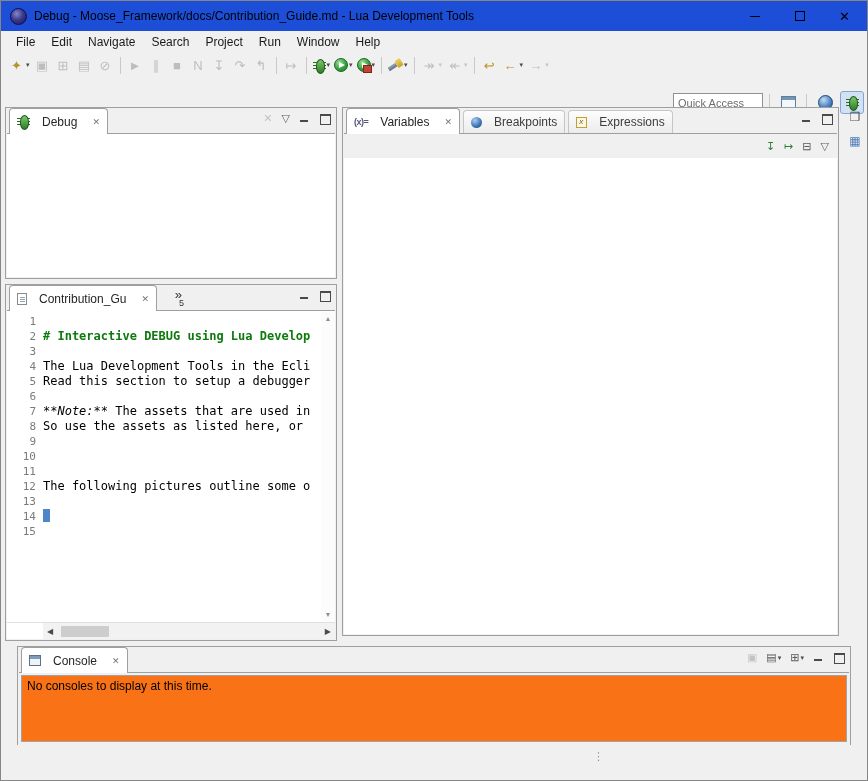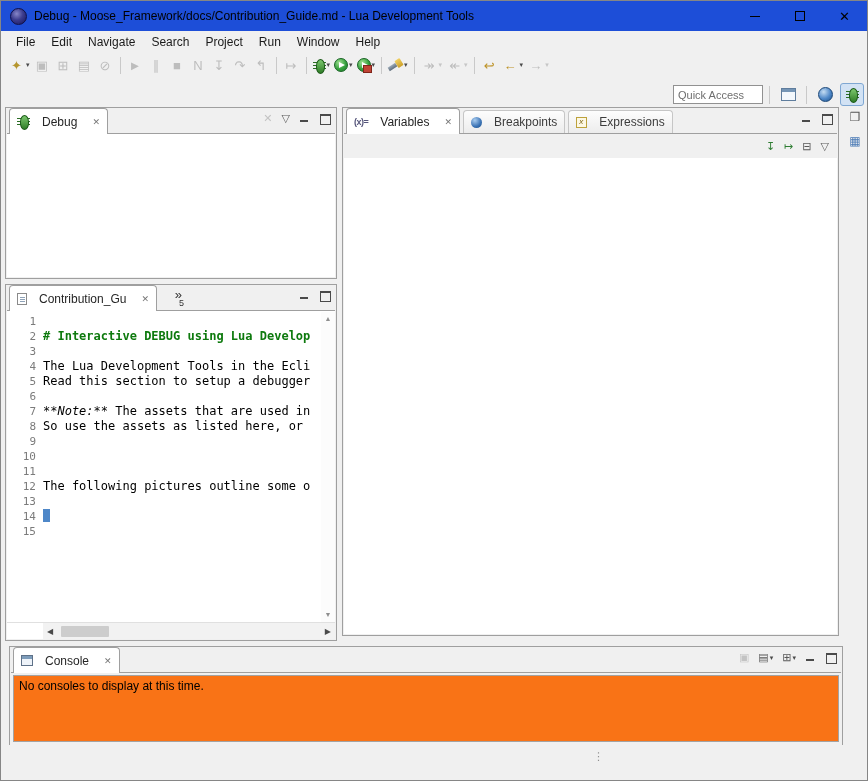--- a/index.html
+++ b/index.html
@@ -22,21 +22,21 @@
 
 
 .toolbar{position:absolute;top:52px;left:0;width:100%;height:24px;display:flex;align-items:center;padding-left:5px;}
 .tb-btn{height:22px;display:flex;align-items:center;padding:0 2px;border-radius:2px;}
 .gl{font-size:13px;width:17px;text-align:center;line-height:1;display:inline-block;}
 .dd{font-size:7px;color:#4a4a4a;margin-left:1px;}
 .tb-btn.disabled .dd{color:#c6c6c6;}
 .tb-sep{width:1px;height:17px;background:#c9c9c9;margin:0 4px;flex:none;}
 
 
-.row2{position:absolute;top:80px;left:0;width:100%;height:27px;}
+.row2{position:absolute;top:88px;left:0;width:100%;height:27px;}
 .quick-access{position:absolute;right:104px;top:4px;width:90px;height:19px;border:1px solid #919191;background:#fff;font-size:11px;padding:0 4px;font-family:"Liberation Sans",sans-serif;color:#444;}
 .quick-access::placeholder{color:#6e6e6e;opacity:1;}
 .persp-bar{position:absolute;right:3px;top:2px;height:23px;display:flex;align-items:center;gap:3px;}
 .persp-sep{width:1px;height:18px;background:#c9c9c9;margin:0 3px;}
 .persp-btn{width:24px;height:23px;display:flex;align-items:center;justify-content:center;border:1px solid transparent;border-radius:3px;}
 .persp-btn.active{background:#d2e2f4;border-color:#7fa7d2;}
 
 
 .ic-bug{width:13px;height:13px;position:relative;display:inline-block;flex:none;}
 .ic-bug::before{content:"";position:absolute;left:0;top:3px;width:13px;height:1px;background:#2c6e26;box-shadow:0 3px 0 #2c6e26,0 6px 0 #2c6e26;}
@@ -76,21 +76,21 @@
 .pm{width:11px;height:11px;position:relative;display:inline-block;}
 .pm-min::after{content:"";position:absolute;left:1px;top:7px;width:8px;height:2px;background:#4a4a4a;}
 .pm-max::after{content:"";position:absolute;left:1px;top:1px;width:9px;height:8px;border:1px solid #4a4a4a;border-top-width:2px;}
 .tab-overflow{display:inline-flex;flex-direction:column;align-items:center;margin-left:16px;margin-bottom:2px;color:#333;line-height:1;}
 .tab-overflow .chev{font-size:13px;line-height:9px;}
 .tab-overflow .cnt{font-size:9px;line-height:9px;margin-left:6px;}
 
 #debug-panel{left:4px;top:106px;width:332px;height:172px;}
 #editor-panel{left:4px;top:283px;width:332px;height:357px;}
 #variables-panel{left:341px;top:106px;width:497px;height:529px;}
-#console-panel{left:8px;top:645px;width:834px;height:100px;}
+#console-panel{left:16px;top:645px;width:834px;height:100px;}
 
 
 .v-band{position:absolute;top:25px;left:1px;right:1px;height:25px;background:#f0f0f0;border-top:1px solid #9f9f9f;z-index:2;display:flex;justify-content:flex-end;align-items:center;gap:10px;padding-right:8px;}
 #variables-panel .panel-body{top:50px;border-top:none;}
 
 
 .ed-gutter{position:absolute;left:0;top:1px;bottom:17px;width:36px;background:#fff;color:#7b7b7b;font-family:"DejaVu Sans Mono","Liberation Mono",monospace;font-size:11px;line-height:15px;text-align:right;padding:2px 7px 0 0;}
 .ln{height:15px;}
 .ed-text{position:absolute;left:36px;top:1px;right:14px;bottom:17px;overflow:hidden;padding-top:2px;font-family:"DejaVu Sans Mono","Liberation Mono",monospace;font-size:12px;line-height:15px;color:#000;}
 .ed-line{height:15px;white-space:pre;}

